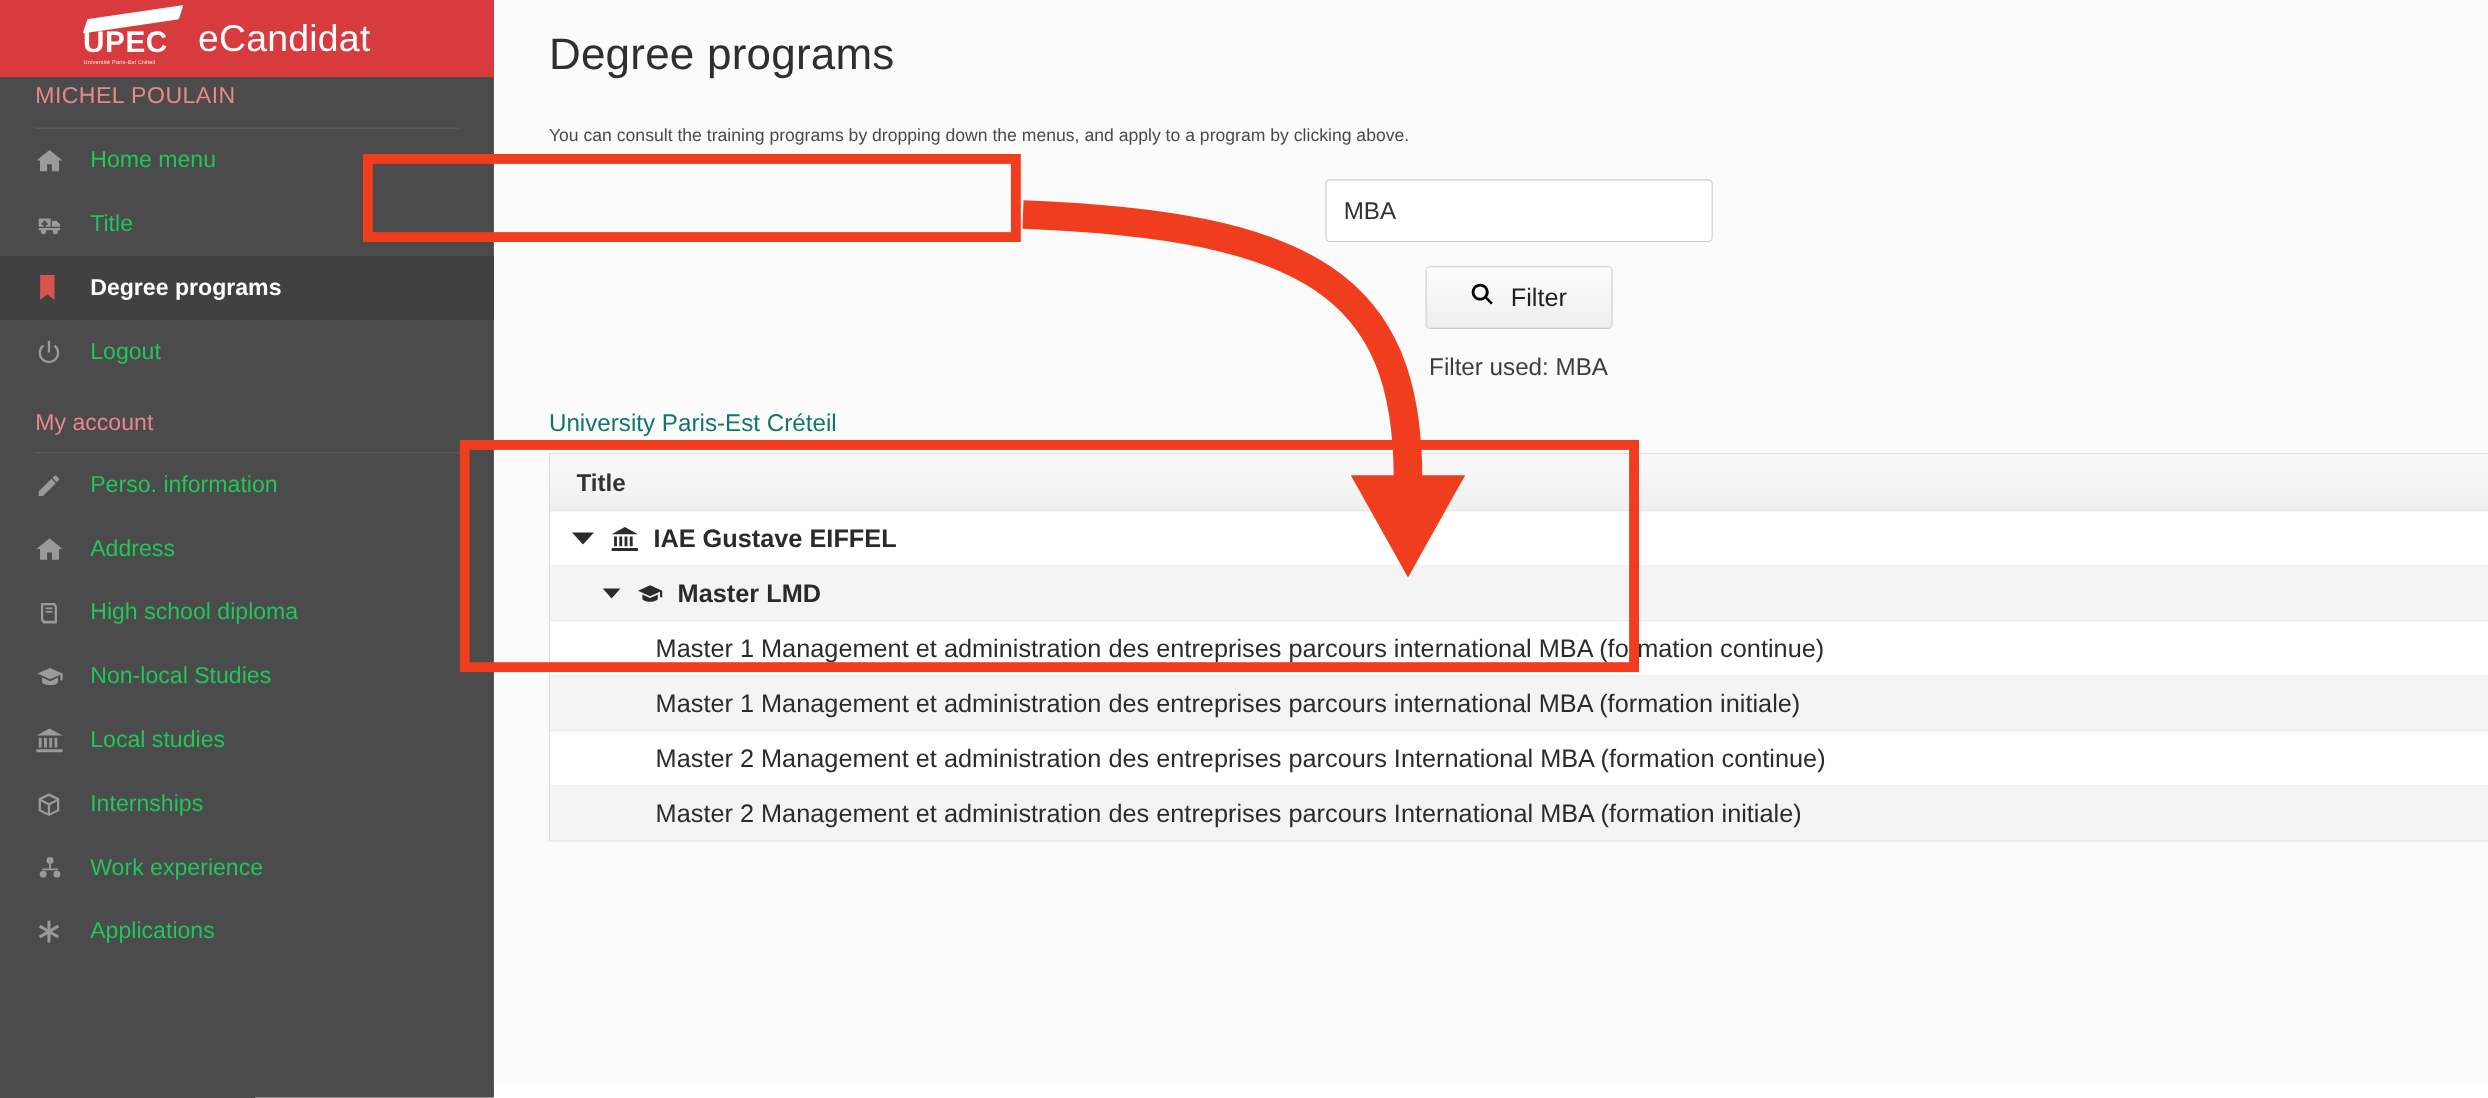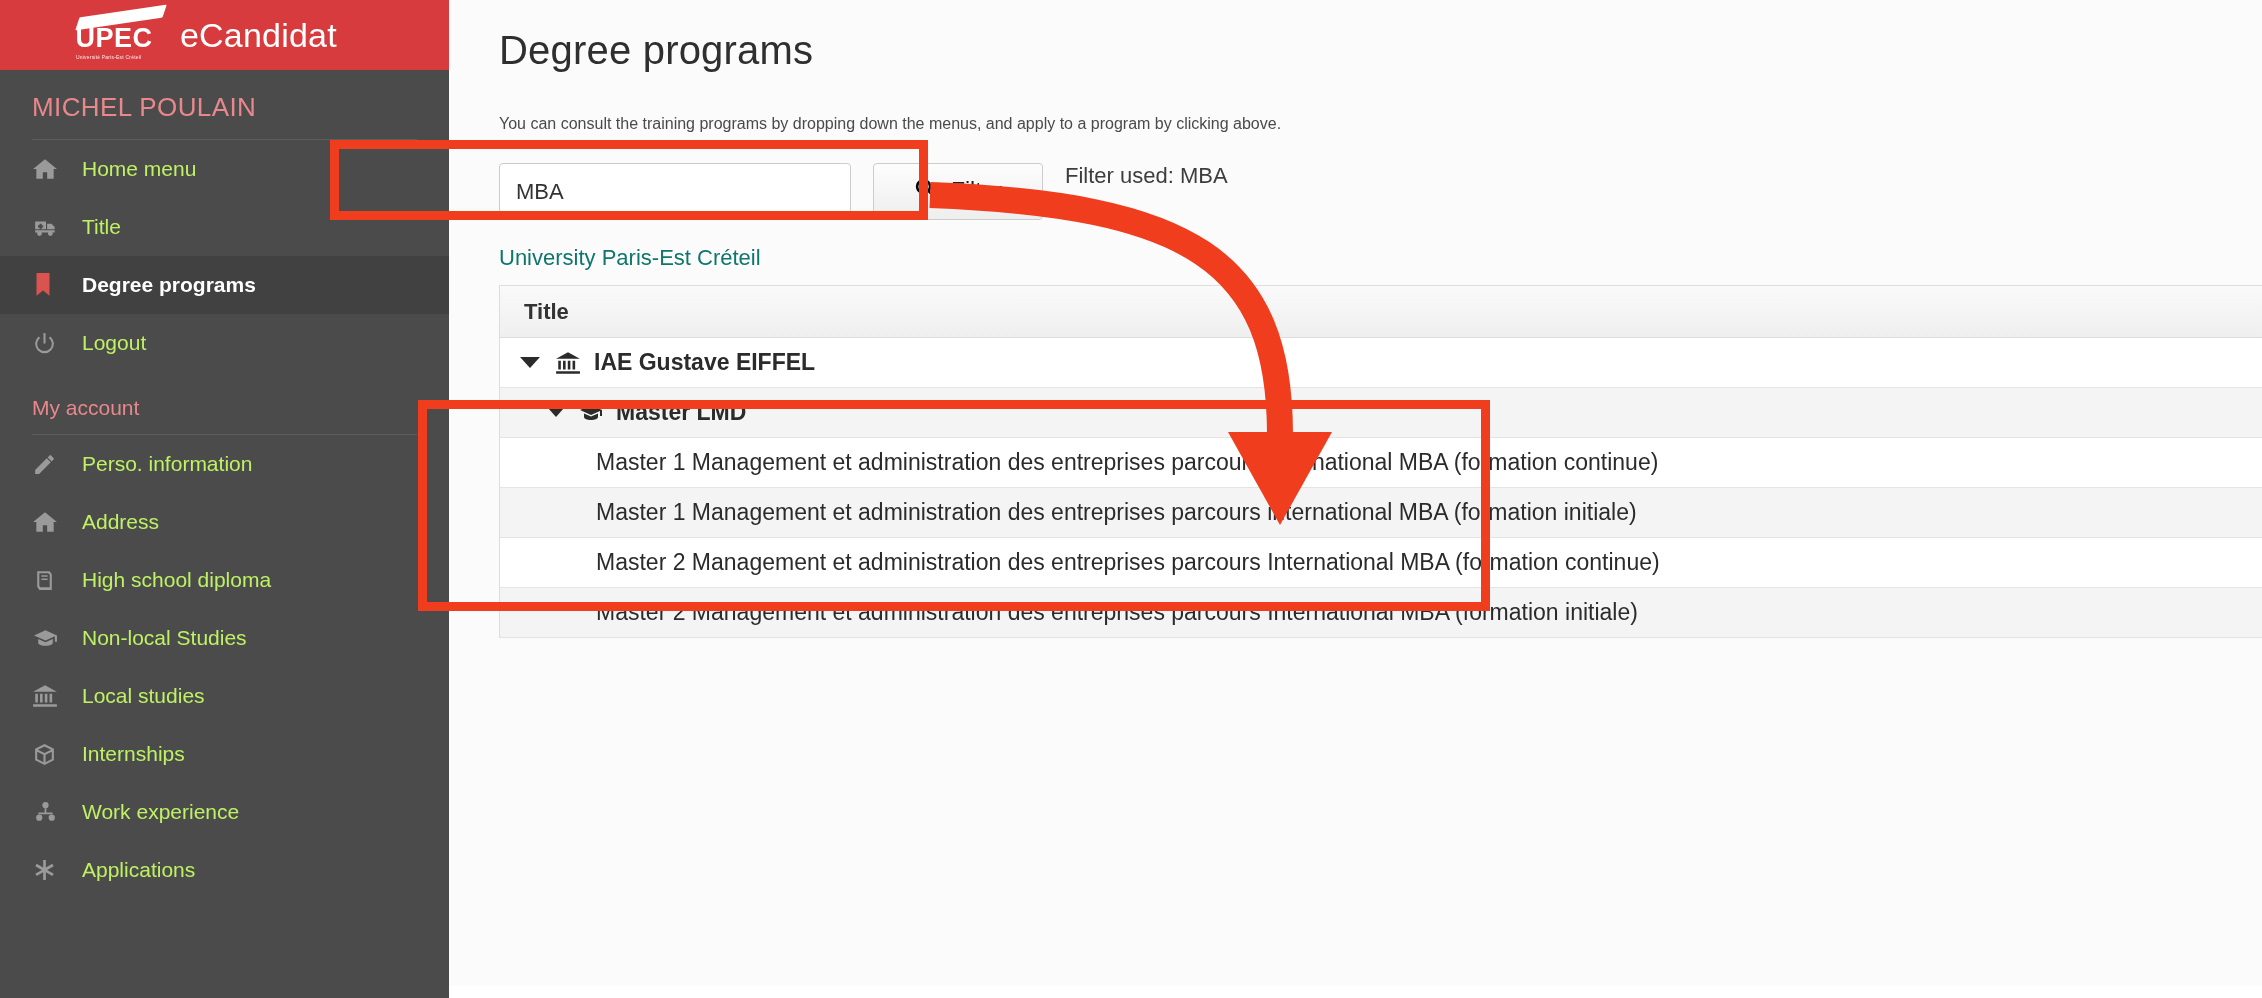--- a/index.html
+++ b/index.html
@@ -50,35 +50,35 @@
     position: absolute; bottom: 1px; left: 10px;
     font-size: 5px; color: #ffffff; letter-spacing: .2px;
     white-space: nowrap; opacity: .9;
   }
   .brand-title {
     color: #ffffff; font-size: 34px; font-weight: 400;
     letter-spacing: .2px;
   }
   .user-name {
     color: #e8888c;
-    font-size: 26px;
-    padding: 22px 0 16px 32px;
+    font-size: 21px;
+    padding: 6px 0 16px 32px;
     letter-spacing: .4px;
   }
   .divider { height: 1px; background: #5e5e5e; margin: 0 32px; }
   .section-label {
     color: #e8888c;
     font-size: 21px;
     padding: 24px 0 14px 32px;
   }
   .nav-item {
     display: flex; align-items: center;
     height: 58px;
     padding-left: 32px;
-    color: #bef264;
+    color: #22c55e;
     font-size: 21px;
     cursor: pointer;
   }
   .nav-item.active {
     background: #414141;
     color: #ffffff;
     font-weight: bold;
   }
   .nav-ico {
     width: 38px; flex: 0 0 38px;
@@ -103,23 +103,24 @@
     color: #2f2f2f;
     padding: 28px 0 0 50px;
     letter-spacing: .2px;
   }
   .page-desc {
     font-size: 16px;
     color: #4a4a4a;
     padding: 42px 0 0 50px;
   }
   .filter-row {
-    display: flex; align-items: flex-start;
+    display: flex; align-items: center;
     margin: 30px 0 0 50px;
     gap: 22px;
+    flex-direction: column;
   }
   .filter-input {
     width: 352px; height: 57px;
     border: 1px solid #ccc;
     border-radius: 4px;
     background: #ffffff;
     font-size: 22px;
     color: #333;
     padding: 0 16px;
     font-family: "Liberation Sans", sans-serif;

